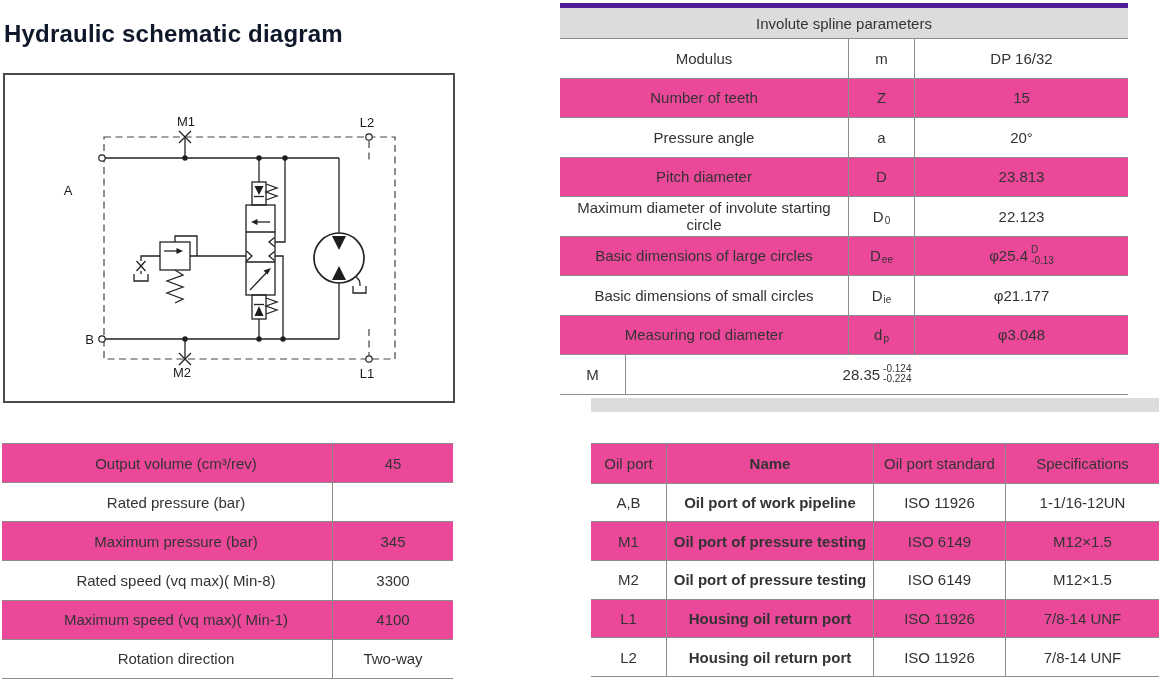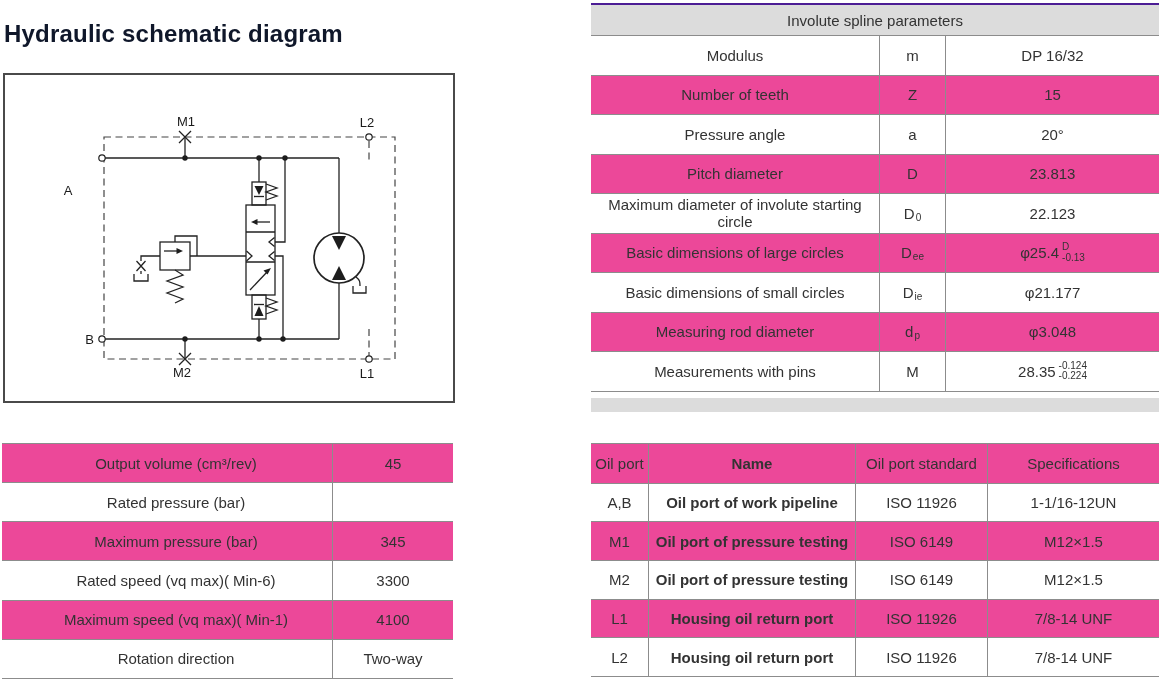--- a/index.html
+++ b/index.html
@@ -41,41 +41,41 @@
     text-align:center;padding:1px 2px;line-height:17px;
   }
 
   
   .spec-table{left:2px;top:443px;width:451px;border-top:1px solid #8C8C8C;}
   .spec-table .t-row{height:39.17px;}
   .spec-label{width:331px;border-right:1px solid #8C8C8C;padding-left:20px;}
   .spec-value{flex:1;}
 
   
-  .spline-table{left:591px;top:3px;width:568px;border-top:2px solid #4c1d95;}
+  .spline-table{left:560px;top:3px;width:568px;border-top:5px solid #4c1d95;}
   .spline-title{
     height:31px;background:#DCDCDC;border-bottom:1px solid #8C8C8C;
     display:flex;align-items:center;justify-content:center;
   }
   .spline-table .t-row{min-height:39.5px;}
   .sp-param{width:289px;border-right:1px solid #8C8C8C;}
   .sp-sym{width:66px;border-right:1px solid #8C8C8C;}
   .sp-val{flex:1;}
   .sym-sub{font-size:10px;position:relative;top:4px;margin-left:1px;}
   .tol{
     display:inline-flex;flex-direction:column;align-items:flex-start;
     margin-left:3px;font-size:10px;line-height:10.5px;text-align:left;
   }
   .spline-footer{left:591px;top:398px;width:568px;height:14px;background:#DCDCDC;}
 
   
   .oil-table{left:591px;top:443px;width:568px;border-top:1px solid #8C8C8C;}
   .oil-table .t-row{height:38.7px;}
   .oil-table .header-row{height:39.5px;}
-  .oil-c0{width:58px;border-right:1px solid #8C8C8C;padding:1px 0;}
+  .oil-c0{width:76px;border-right:1px solid #8C8C8C;padding:1px 0;}
   .oil-c1{width:207px;border-right:1px solid #8C8C8C;font-weight:bold;}
   .oil-c2{width:132px;border-right:1px solid #8C8C8C;}
   .oil-c3{flex:1;}
 </style>
 </head>
 <body>
 
 <div class="abs page-title">Hydraulic schematic diagram</div>
 
 <div class="abs schematic-panel">
@@ -187,21 +187,21 @@
       <div class="cell spec-value">45</div>
     </div>
     <div class="t-row bg-white">
       <div class="cell spec-label">Rated pressure (bar)</div>
     </div>
     <div class="t-row bg-gray">
       <div class="cell spec-label">Maximum pressure (bar)</div>
       <div class="cell spec-value">345</div>
     </div>
     <div class="t-row bg-white">
-      <div class="cell spec-label">Rated speed (vq max)( Min-6)</div>
+      <div class="cell spec-label">Rated speed (vq max)( Min-8)</div>
       <div class="cell spec-value">3300</div>
     </div>
     <div class="t-row bg-gray">
       <div class="cell spec-label">Maximum speed (vq max)( Min-1)</div>
       <div class="cell spec-value">4100</div>
     </div>
     <div class="t-row bg-white">
       <div class="cell spec-label">Rotation direction</div>
       <div class="cell spec-value">Two-way</div>
     </div>
@@ -284,21 +284,20 @@
         <div class="cell sp-param">Measuring rod diameter</div>
         <div class="cell sp-sym">
           <span class="sym-base">d</span>
           <span class="sym-sub">p</span>
         </div>
         <div class="cell sp-val">
           <span class="val-main">φ3.048</span>
         </div>
       </div>
       <div class="t-row bg-white">
-        <div class="cell sp-param">Measurements with pins</div>
         <div class="cell sp-sym">
           <span class="sym-base">M</span>
         </div>
         <div class="cell sp-val">
           <span class="val-main">28.35</span>
           <span class="tol">
             <span class="tol-top">-0.124</span>
             <span class="tol-bot">-0.224</span>
           </span>
         </div>

